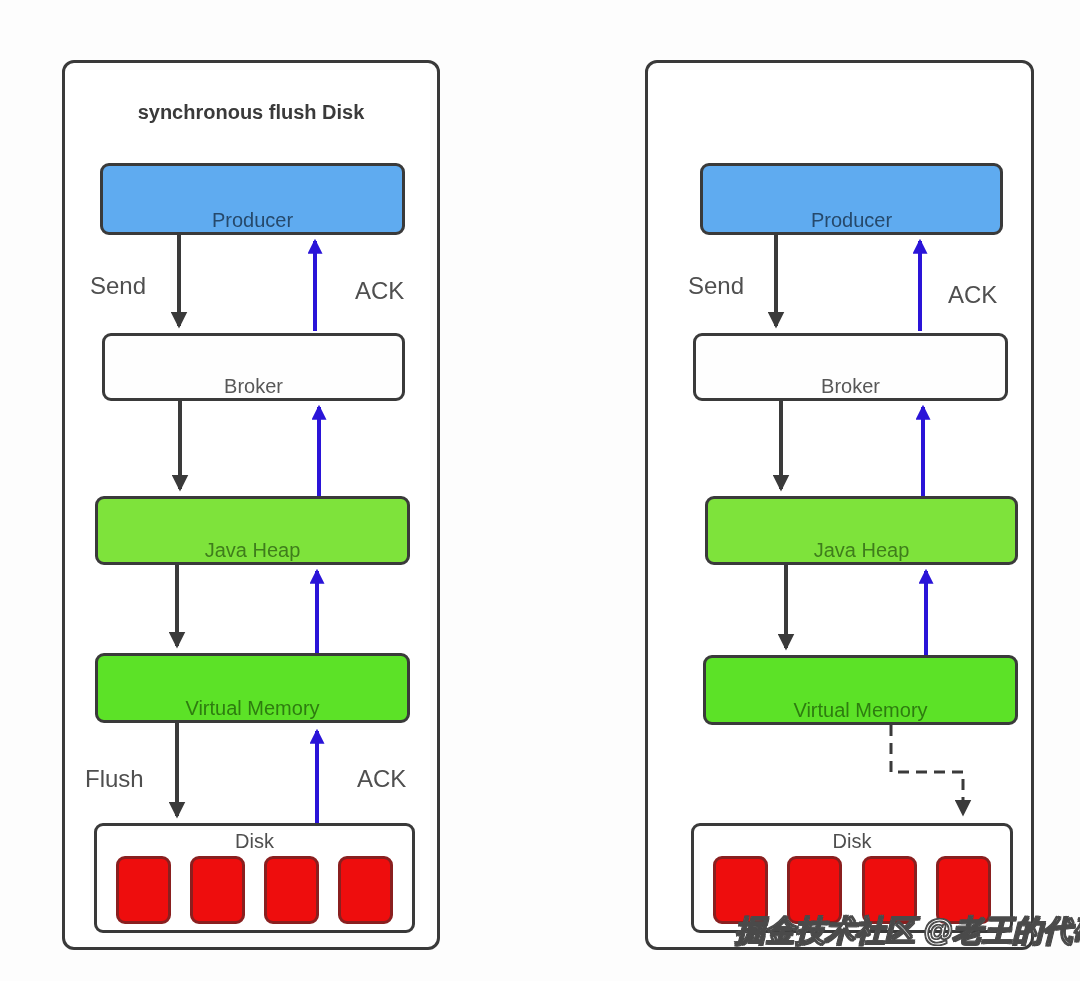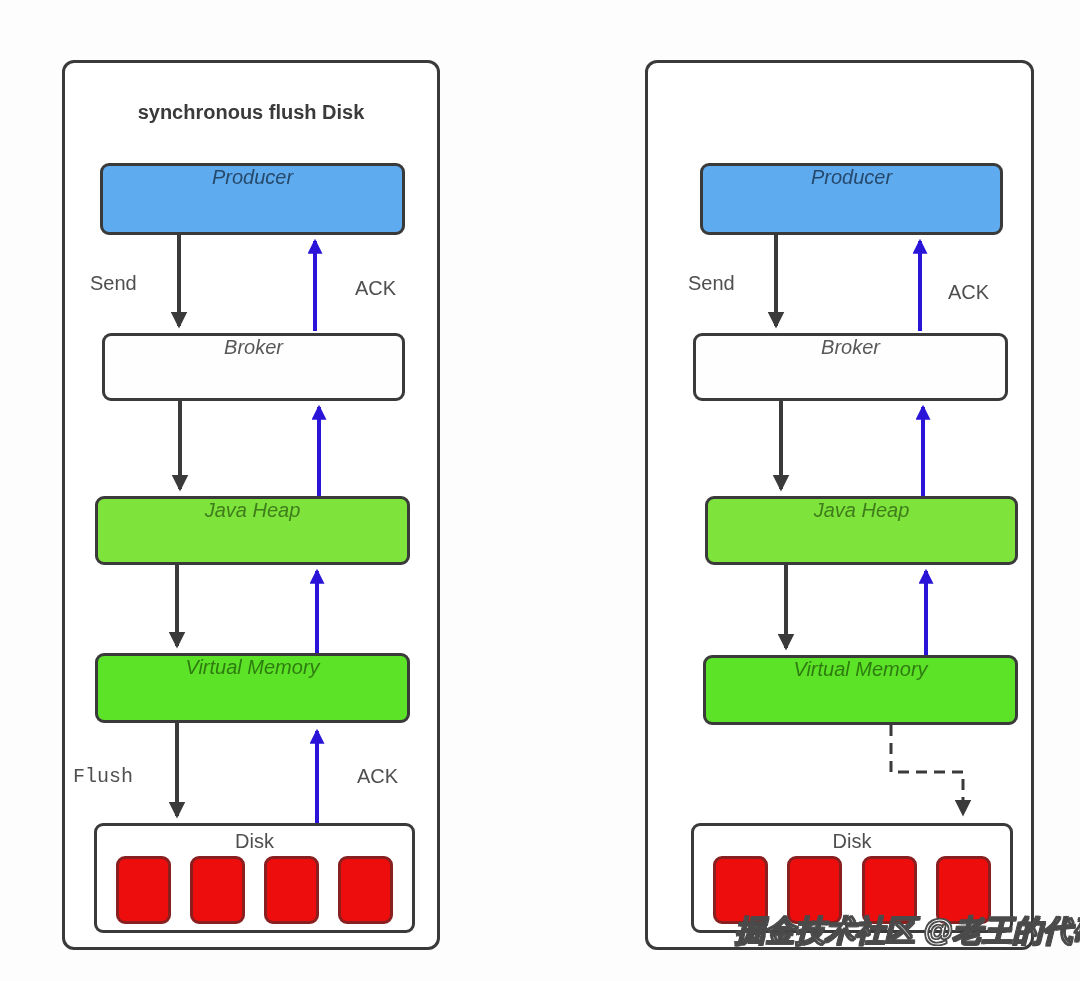--- a/index.html
+++ b/index.html
@@ -33,23 +33,22 @@
   .arrow.black{stroke:var(--arrow-black);}
   .arrow.blue{stroke:var(--arrow-blue);}
   .arrow.dashed{stroke-width:3;stroke-dasharray:11 7;}
   .head-black{fill:var(--arrow-black);}
   .head-blue{fill:var(--arrow-blue);}
 
   .node{
     position:absolute;box-sizing:border-box;
     border:3px solid var(--panel-border);
     border-radius:9px;
-    display:flex;align-items:flex-start;justify-content:center;
+    display:flex;align-items:flex-end;justify-content:center;
     font-size:20px;
-    font-style:italic;
   }
   .producer{background:var(--producer-fill);color:var(--producer-text);}
   .broker{background:var(--broker-fill);color:var(--broker-text);}
   .java-heap{background:var(--java-heap-fill);color:var(--java-heap-text);}
   .virtual-memory{background:var(--virtual-memory-fill);color:var(--virtual-memory-text);}
 
   
   #panel-left .producer{left:35px;top:100px;width:305px;height:72px;}
   #panel-left .broker{left:37px;top:270px;width:303px;height:68px;}
   #panel-left .java-heap{left:30px;top:433px;width:315px;height:69px;}
@@ -81,26 +80,26 @@
   }
   .disk-square{
     width:55px;height:68px;box-sizing:border-box;
     background:var(--disk-square-fill);
     border:3px solid var(--disk-square-border);
     border-radius:9px;
   }
 
   .edge-label{
     position:absolute;
-    font-size:20px;color:var(--label-text);
+    font-size:24px;color:var(--label-text);
     white-space:nowrap;
   }
   #panel-left .lbl-send{left:25px;top:209px;}
   #panel-left .lbl-ack-top{left:290px;top:214px;}
-  #panel-left .lbl-flush{left:8px;top:702px;font-family:Liberation Mono, monospace;}
+  #panel-left .lbl-flush{left:20px;top:702px;}
   #panel-left .lbl-ack-bottom{left:292px;top:702px;}
   #panel-right .lbl-send{left:40px;top:209px;}
   #panel-right .lbl-ack-top{left:300px;top:218px;}
 
   .async-note{
     position:absolute;left:8px;top:670px;width:222px;
     text-align:center;
     font-size:19px;line-height:25px;
     color:var(--label-text);
     white-space:pre-line;

